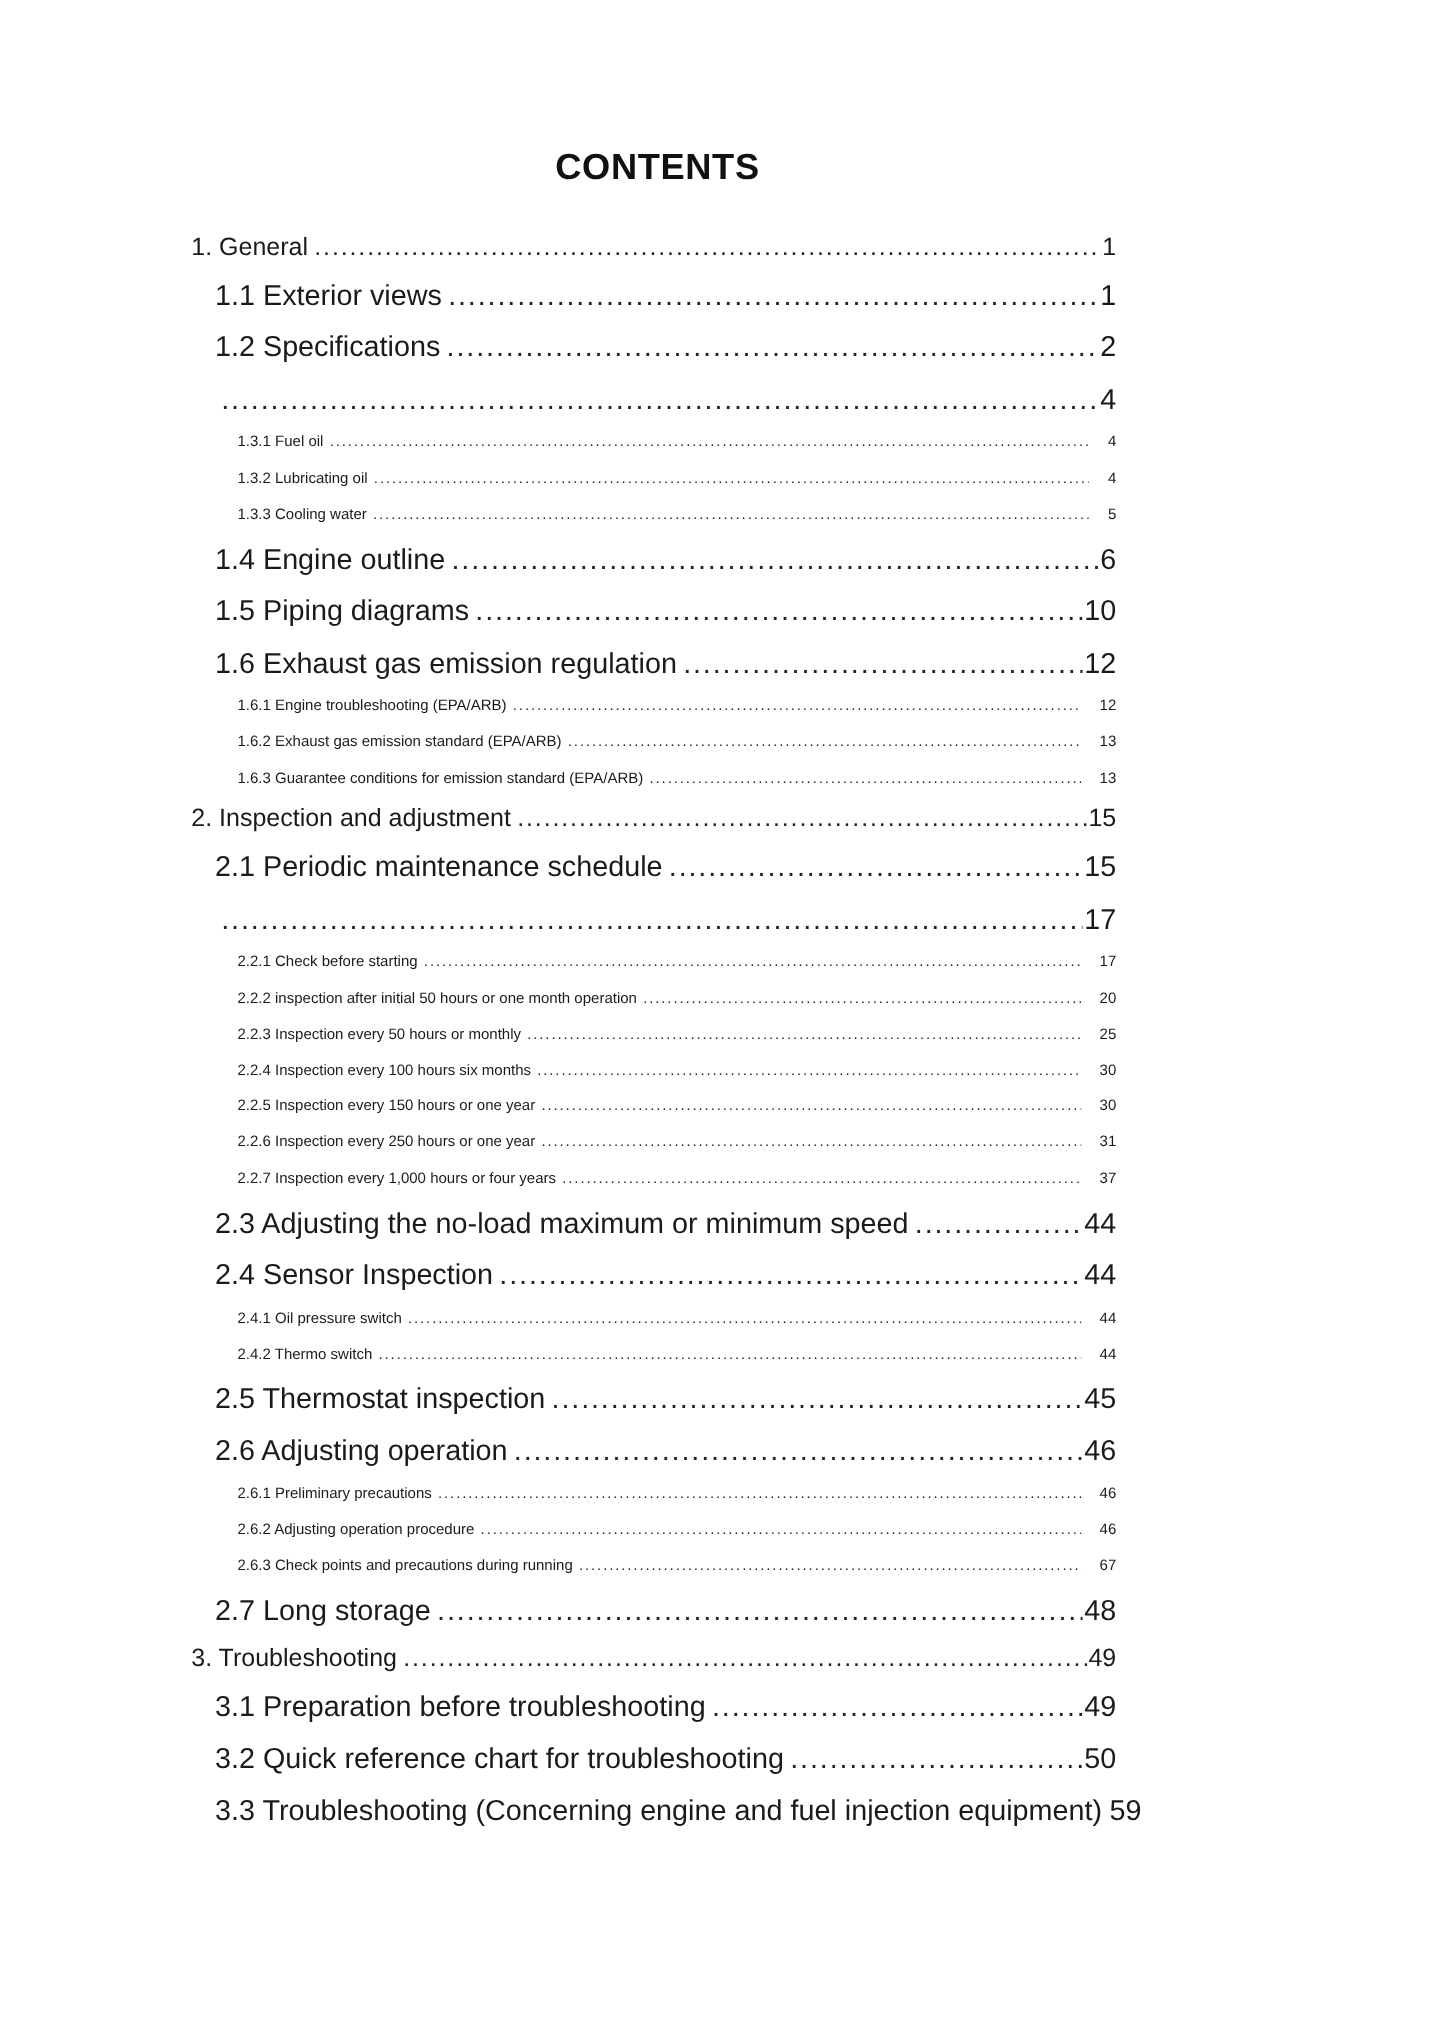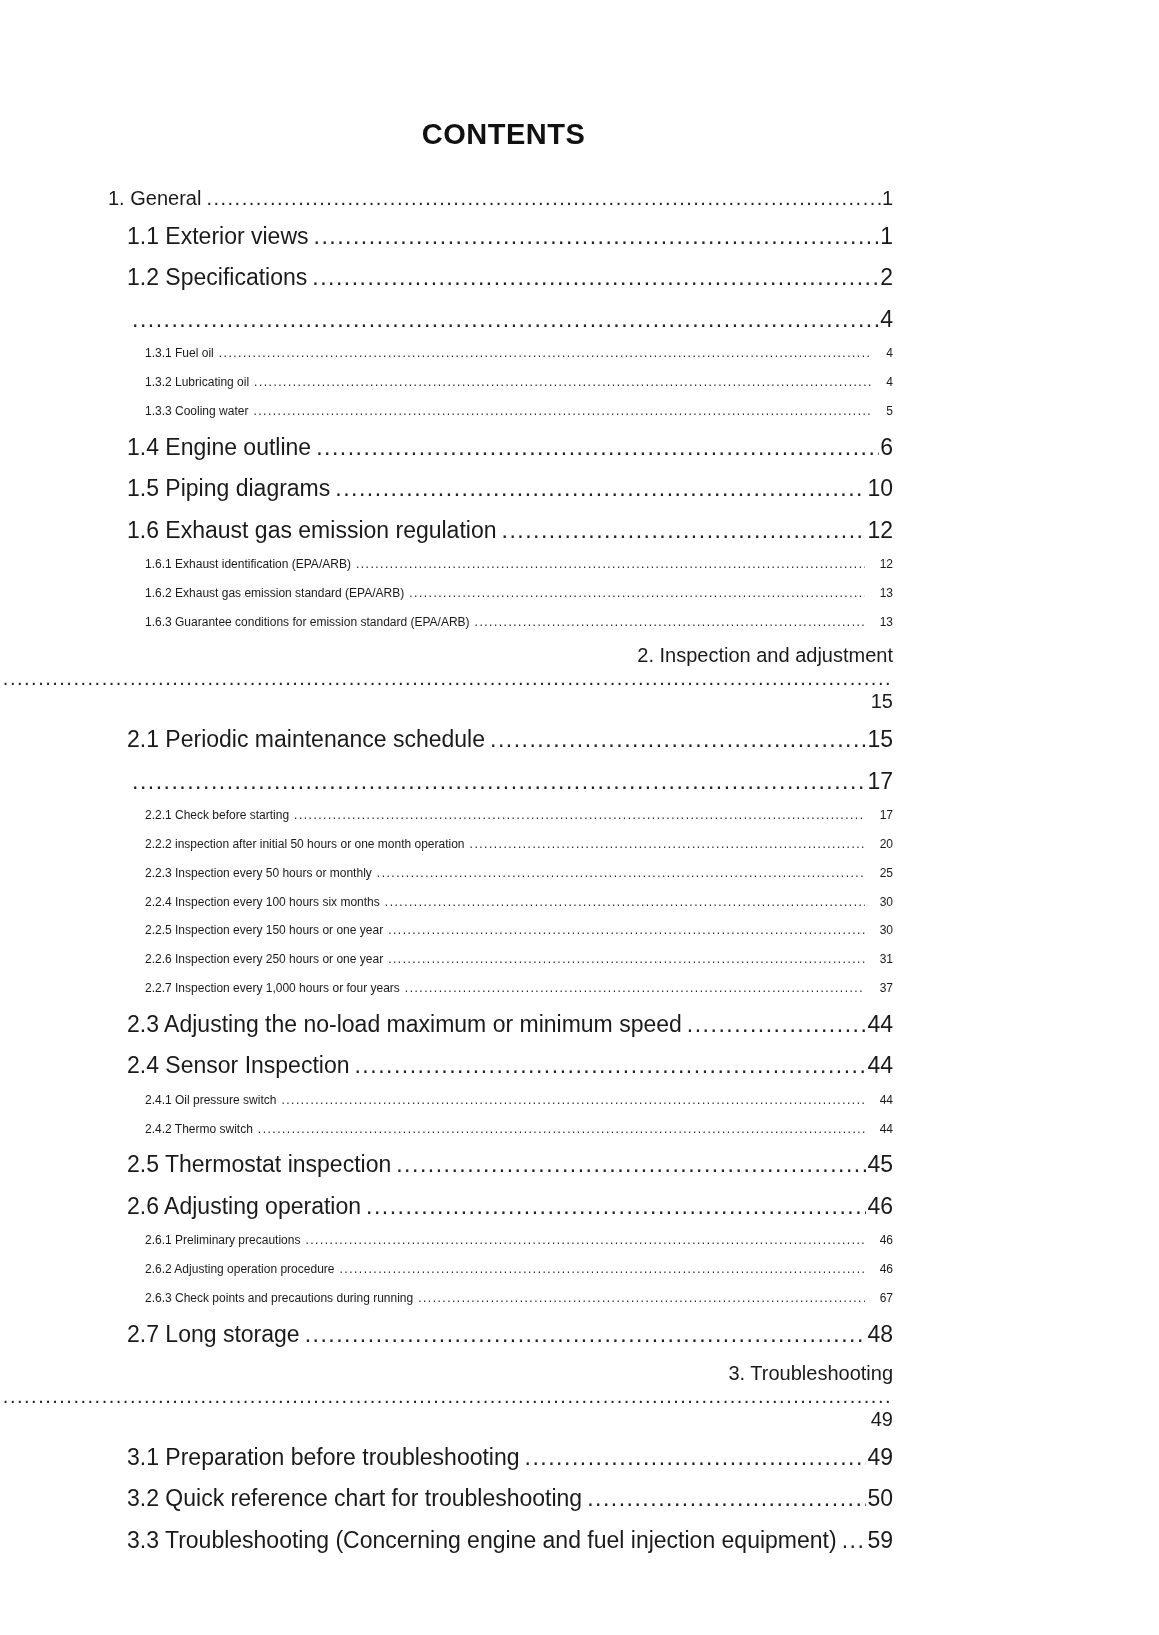--- a/index.html
+++ b/index.html
@@ -9,36 +9,37 @@
   }
   .page {
     position: relative;
     width: 1007px;
     height: 1635px;
     background: #ffffff;
     color: #1a1a1a;
     font-family: "Liberation Sans", sans-serif;
     overflow: hidden;
     box-sizing: border-box;
+    padding-left: 45px;
   }
   .title {
     margin: 0;
     padding-top: 118px;
     text-align: center;
     font-size: 29px;
     font-weight: bold;
     letter-spacing: 0.5px;
     color: #111;
   }
   .toc {
     margin: 36px 114px 0 108px;
   }
   .row {
     display: flex;
-    align-items: flex-end;
+    align-items: flex-start;
     line-height: 1.15;
   }
   .row .label {
     flex: 0 0 auto;
     white-space: nowrap;
   }
   .row .leader {
     flex: 1 1 auto;
     overflow: hidden;
     white-space: nowrap;
@@ -63,21 +64,20 @@
   .lvl3 {
     font-size: 12px;
     padding-left: 37px;
     margin-bottom: 15px;
   }
   .lvl3 .pagenum {
     margin-left: 14px;
   }
   .section-break {
     margin-top: 13px;
-    flex-direction: column;
   }
 </style>
 </head>
 <body>
 
 <div class="page">
   <h1 class="title">CONTENTS</h1>
   <div class="toc" id="toc">
       <div class="row lvl1">
     <span class="label">1. General</span>
@@ -122,21 +122,21 @@
     <span class="label">1.5 Piping diagrams</span>
     <span class="leader">................................................................................................................................................................................................................................................................................................................................................................................................................</span>
     <span class="pagenum">10</span>
   </div>
       <div class="row lvl2">
     <span class="label">1.6 Exhaust gas emission regulation</span>
     <span class="leader">................................................................................................................................................................................................................................................................................................................................................................................................................</span>
     <span class="pagenum">12</span>
   </div>
       <div class="row lvl3">
-    <span class="label">1.6.1 Exhaust identification (EPA/ARB)</span>
+    <span class="label">1.6.1 Engine troubleshooting (EPA/ARB)</span>
     <span class="leader">................................................................................................................................................................................................................................................................................................................................................................................................................</span>
     <span class="pagenum">12</span>
   </div>
       <div class="row lvl3">
     <span class="label">1.6.2 Exhaust gas emission standard (EPA/ARB)</span>
     <span class="leader">................................................................................................................................................................................................................................................................................................................................................................................................................</span>
     <span class="pagenum">13</span>
   </div>
       <div class="row lvl3">
     <span class="label">1.6.3 Guarantee conditions for emission standard (EPA/ARB)</span>

